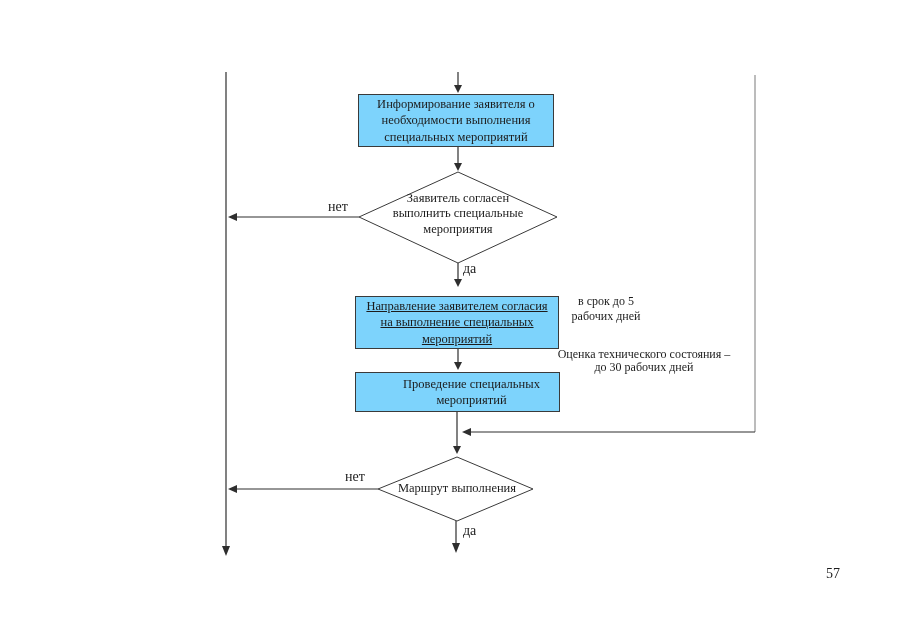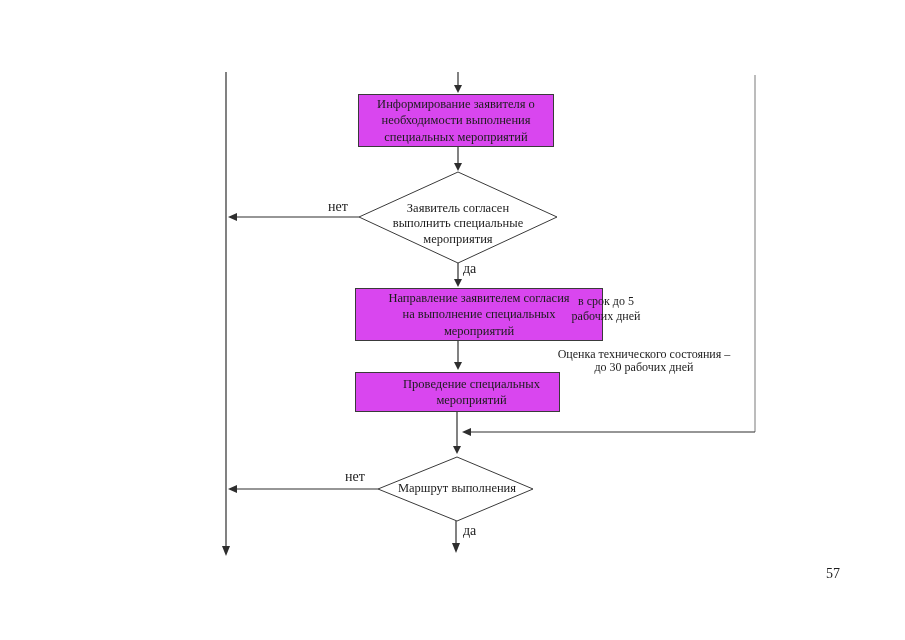--- a/index.html
+++ b/index.html
@@ -9,21 +9,21 @@
     height: 640px;
     background: #ffffff;
     font-family: "Liberation Serif", serif;
     color: #1c1c1c;
     overflow: hidden;
   }
   .abs { position: absolute; }
   svg.wires { position: absolute; left: 0; top: 0; }
   .node {
     border: 1px solid #3a3a3a;
-    background: #d946ef;
+    background: #7dd3fc;
     display: flex;
     align-items: center;
     justify-content: center;
     text-align: center;
     white-space: pre-line;
     font-size: 12.5px;
     line-height: 16.5px;
     box-sizing: border-box;
   }
   .dtext {
@@ -108,28 +108,28 @@
     <g>
       <line x1="456" y1="521" x2="456" y2="545" stroke="#2e2e2e" stroke-width="1.2"></line>
       <polygon points="452,543 460,543 456,553" fill="#2e2e2e"></polygon>
     </g>
   </svg>
 
   <div class="abs node" style="left:358px; top:94px; width:196px; height:53px;">Информирование заявителя о
 необходимости выполнения
 специальных мероприятий</div>
 
-  <div class="abs node" style="left:355px; top:288px; width:248px; height:53px;">Направление заявителем согласия
+  <div class="abs node" style="left:355px; top:296px; width:204px; height:53px;text-decoration:underline;">Направление заявителем согласия
 на выполнение специальных
 мероприятий</div>
 
   <div class="abs node" style="left:355px; top:372px; width:205px; height:40px;padding-left:28px;">Проведение специальных
 мероприятий</div>
 
-  <div class="abs dtext" style="left:364px; top:180px; width:188px; height:88px;">Заявитель согласен
+  <div class="abs dtext" style="left:364px; top:170px; width:188px; height:88px;">Заявитель согласен
 выполнить специальные
 мероприятия</div>
 
   <div class="abs dtext" style="left:383px; top:458px; width:148px; height:62px;">Маршрут выполнения</div>
 
   <div class="abs edge-label" style="left:328px; top:201px;">нет</div>
 
   <div class="abs edge-label" style="left:463px; top:263px;">да</div>
 
   <div class="abs edge-label" style="left:345px; top:471px;">нет</div>

